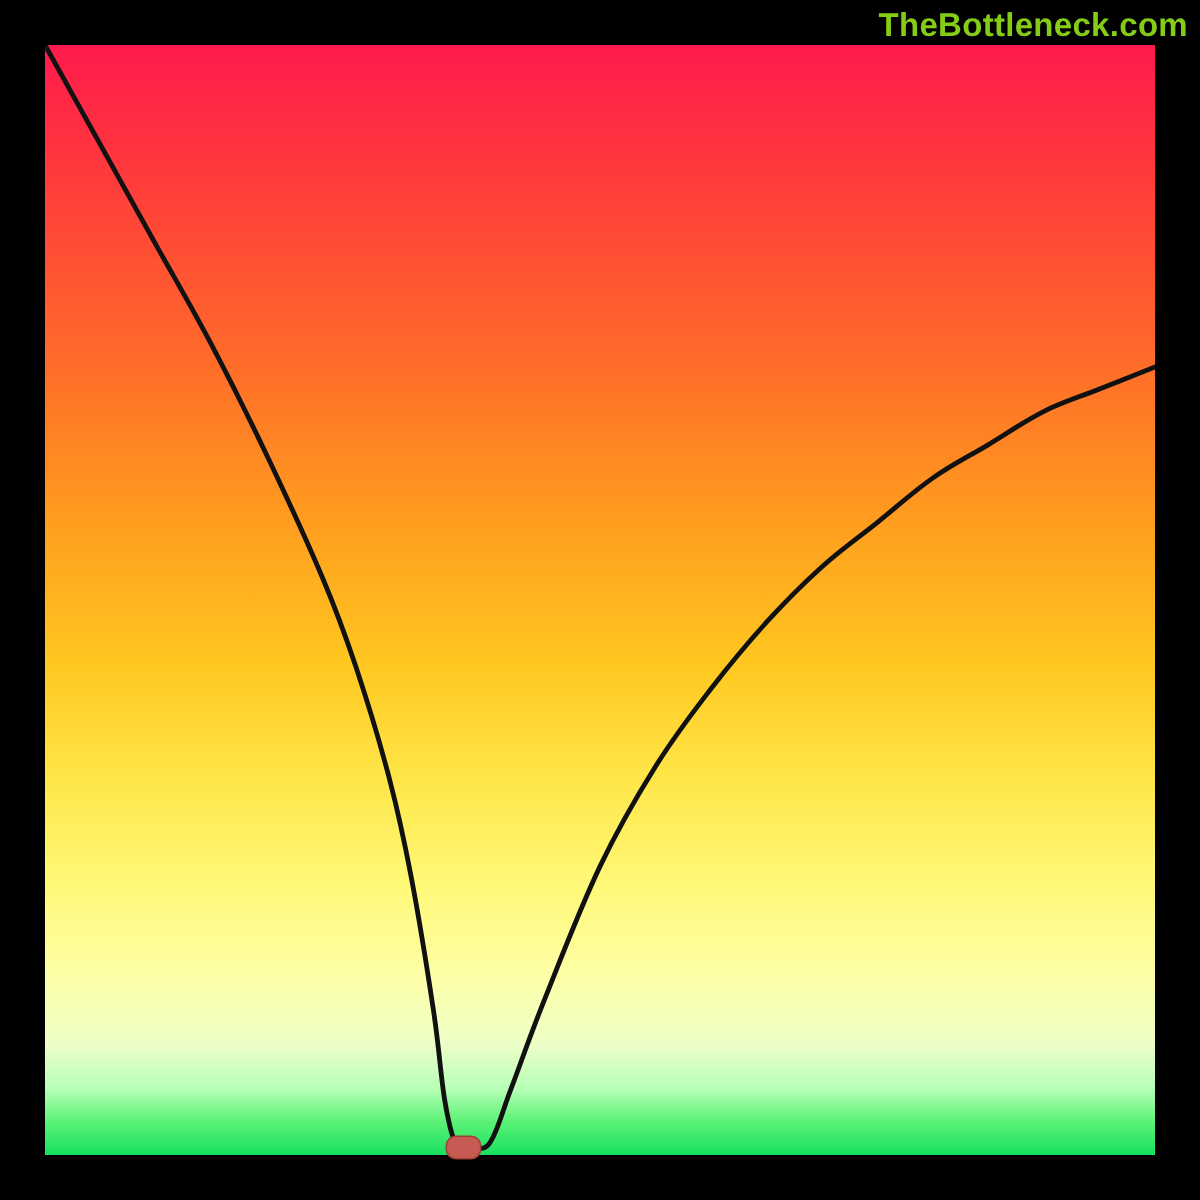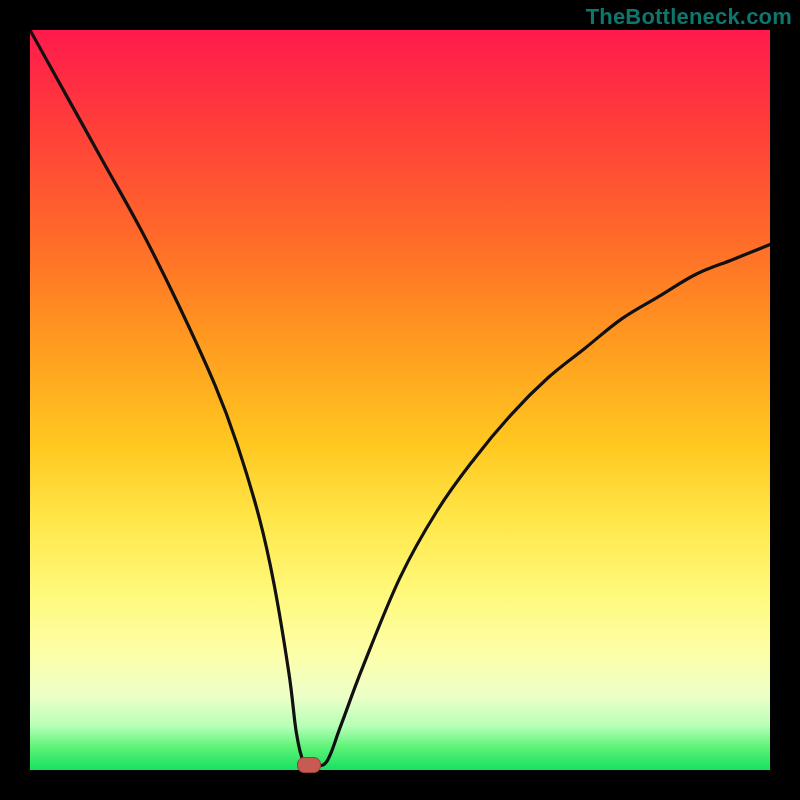--- a/index.html
+++ b/index.html
@@ -39,21 +39,21 @@
       #18e060 100%
     );
   }
   .watermark {
     position: absolute;
     top: 4px;
     right: 8px;
     font-family: Arial, Helvetica, sans-serif;
     font-size: 22px;
     font-weight: 600;
-    color: #0f766e;
+    color: #84cc16;
     letter-spacing: 0.2px;
     user-select: none;
   }
   svg.curve {
     position: absolute;
     left: 0;
     top: 0;
     width: 740px;
     height: 740px;
   }

